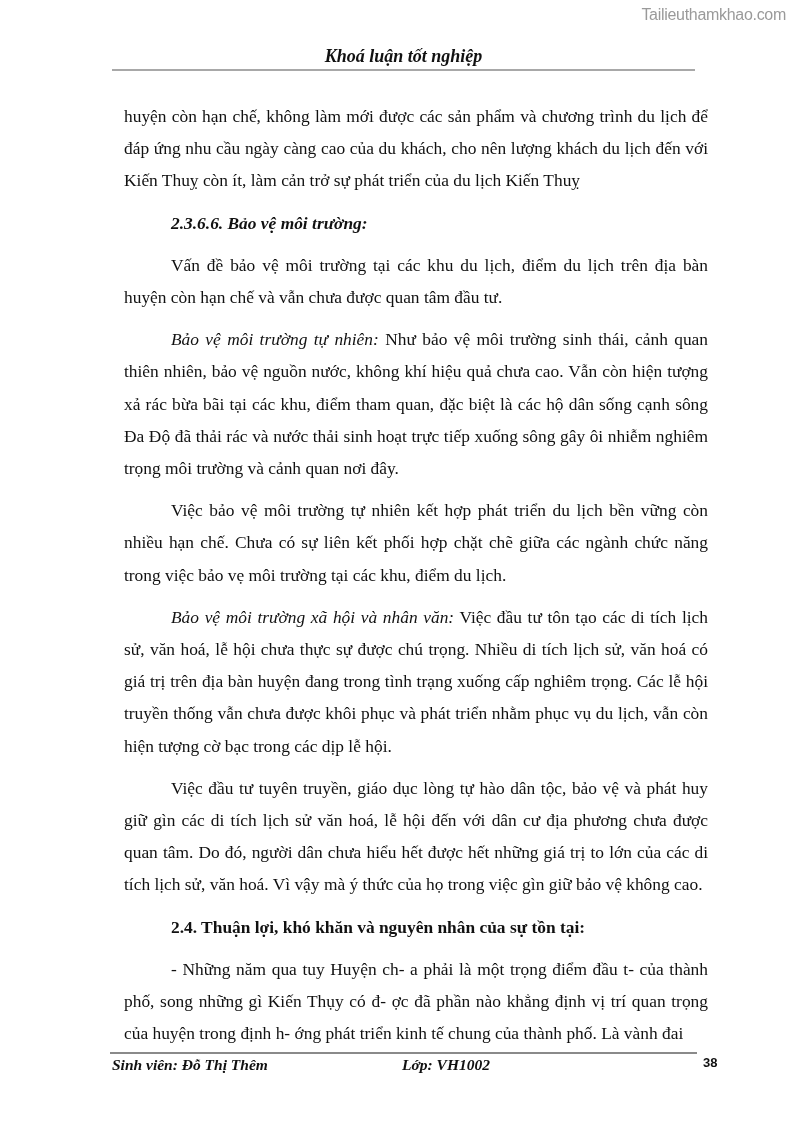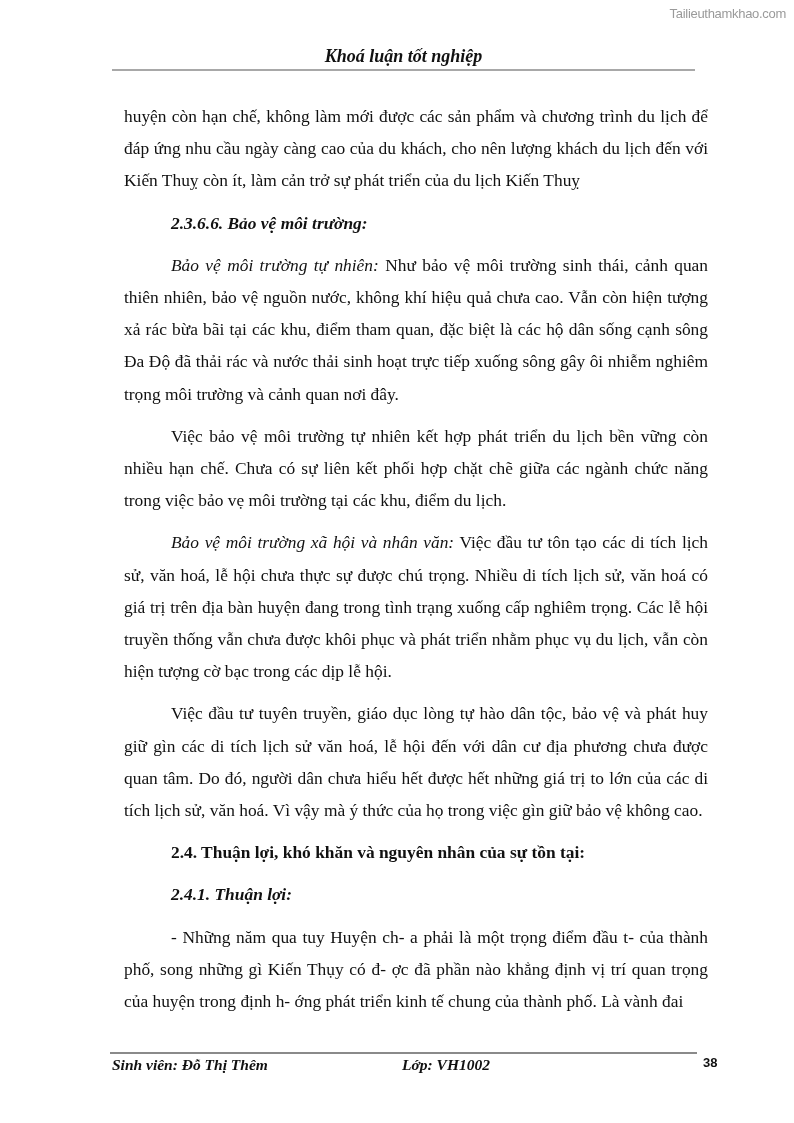--- a/index.html
+++ b/index.html
@@ -13,21 +13,21 @@
       position: relative;
       overflow: hidden;
       font-family: "Liberation Serif", "DejaVu Serif", serif;
       color: #111111;
     }
     .watermark {
       position: absolute;
       top: 6px;
       right: 8px;
       font-family: "Liberation Sans", "DejaVu Sans", sans-serif;
-      font-size: 13px;
+      font-size: 16px;
       color: #9a9a9a;
       letter-spacing: -0.3px;
     }
     .header {
       position: absolute;
       top: 46px;
       left: 112px;
       width: 583px;
       text-align: center;
       font-size: 18px;
@@ -108,26 +108,26 @@
 <body>
 
 <div class="watermark">Tailieuthamkhao.com</div>
 
 <div class="header">Khoá luận tốt nghiệp</div>
 <div class="header-rule"></div>
 
 <div class="content">
   <p>huyện còn hạn chế, không làm mới được các  sản phẩm và chương trình du lịch để đáp ứng nhu cầu ngày càng cao của du khách, cho nên lượng khách du lịch đến với Kiến Thuỵ còn ít, làm cản trở sự phát triển của du lịch Kiến Thuỵ</p>
   <p class="heading italic indent">2.3.6.6. Bảo vệ môi trường:</p>
+  <p class="indent">Vấn đề bảo vệ môi trường tại các khu du lịch, điểm du lịch trên địa bàn huyện còn hạn chế và vẫn chưa được quan tâm đầu tư.</p>
   <p class="indent"><span class="lead">Bảo vệ môi trường tự nhiên:</span><span> Như bảo vệ môi trường sinh thái, cảnh quan thiên nhiên, bảo vệ nguồn nước, không khí hiệu quả chưa cao. Vẫn còn hiện tượng xả rác bừa bãi tại các khu, điểm tham quan, đặc biệt  là các  hộ dân sống cạnh sông Đa Độ đã thải rác và nước thải sinh hoạt trực tiếp xuống sông gây ôi nhiễm nghiêm trọng môi trường và cảnh quan nơi đây.</span></p>
   <p class="indent">Việc bảo vệ môi trường tự nhiên kết hợp phát triển du lịch bền vững còn nhiều hạn chế. Chưa có sự liên kết phối hợp chặt chẽ giữa các ngành chức năng trong việc bảo vẹ môi trường tại các khu, điểm du lịch.</p>
   <p class="indent"><span class="lead">Bảo vệ môi trường xã hội và nhân văn:</span><span> Việc đầu tư tôn tạo các di tích lịch sử, văn hoá, lễ hội chưa thực sự được chú trọng. Nhiều di tích lịch sử, văn hoá có giá trị trên địa bàn huyện đang trong tình trạng xuống cấp nghiêm trọng. Các lễ hội truyền thống vẫn chưa được khôi phục và phát triển nhằm phục vụ du lịch, vẫn còn hiện tượng cờ bạc trong các dịp lễ hội.</span></p>
   <p class="indent">Việc đầu tư tuyên truyền, giáo dục lòng tự hào dân tộc, bảo vệ và phát huy giữ gìn các di tích lịch sử văn hoá, lễ hội đến với dân cư địa phương chưa được quan tâm. Do đó, người dân chưa hiểu hết được hết những giá trị to lớn của các di tích lịch sử, văn hoá. Vì vậy mà ý thức của họ trong việc gìn giữ bảo vệ không cao.</p>
   <p class="heading indent">2.4. Thuận lợi, khó khăn và nguyên nhân của sự tồn tại:</p>
-  <p class="heading italic indent">2.4.1. Thuận lợi:</p>
   <p class="indent">- Những năm qua tuy Huyện ch- a phải là một trọng điểm đầu t-  của thành phố, song những gì Kiến Thụy có đ- ợc đã phần nào khẳng định vị trí quan trọng của huyện trong định h- ớng phát triển kinh tế chung của thành phố. Là vành đai</p>
 </div>
 
 <div class="footer-rule"></div>
 <div class="footer">
   <span class="student">Sinh viên: Đỗ Thị Thêm</span>
   <span class="class">Lớp: VH1002</span>
 </div>
 <div class="page-number">38</div>
 

